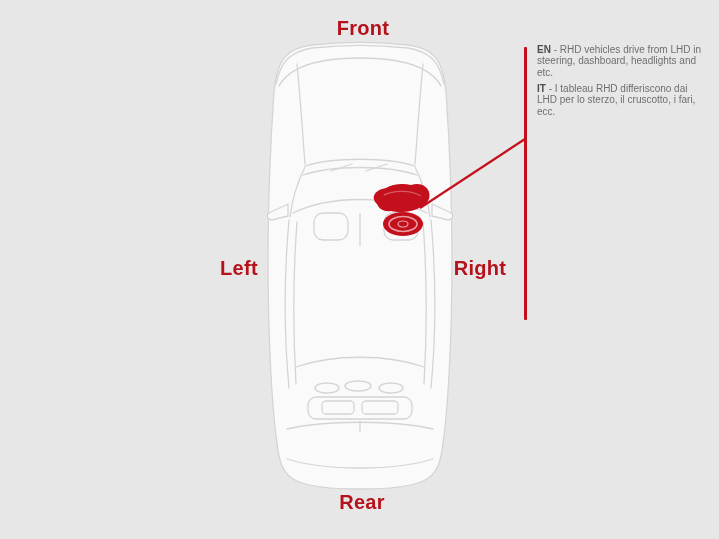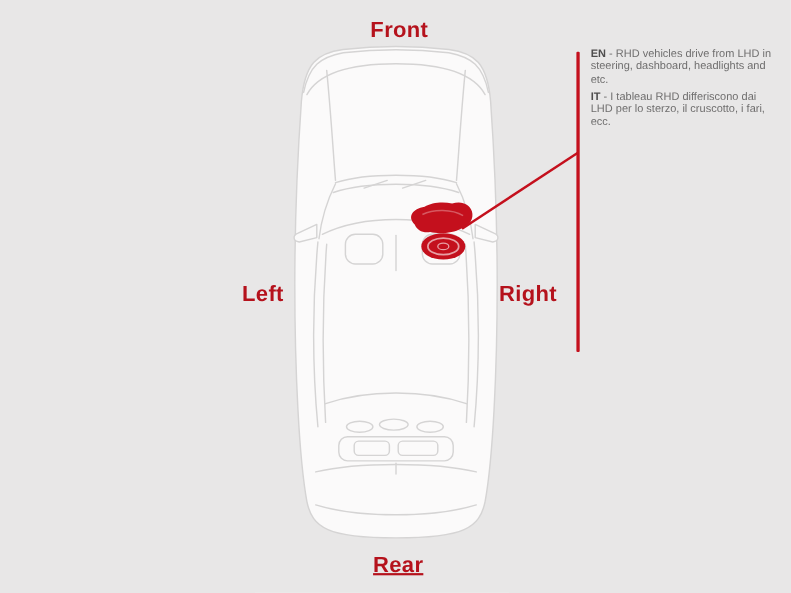--- a/index.html
+++ b/index.html
@@ -18,21 +18,21 @@
   }
   .car-svg{position:absolute;left:0;top:0;width:719px;height:539px;}
   .dir-label{
     position:absolute;transform:translateX(-50%);
     color:var(--accent);font-weight:bold;font-size:20px;letter-spacing:.3px;
     white-space:nowrap;
   }
   .front-label{left:363px;top:17px;}
   .left-label{left:239px;top:257px;}
   .right-label{left:480px;top:257px;}
-  .rear-label{left:362px;top:503px;text-decoration:underline;}
+  .rear-label{left:362px;top:491px;}
   .accent-vline{
     position:absolute;left:524px;top:47px;width:3px;height:273px;
     background:var(--graphic-red);border-radius:1px;
   }
   .callout-panel{
     position:absolute;left:537px;top:44px;width:172px;
   }
   .callout-title{
     margin:0;color:var(--accent);font-size:25px;line-height:26px;
     font-weight:bold;letter-spacing:.5px;

